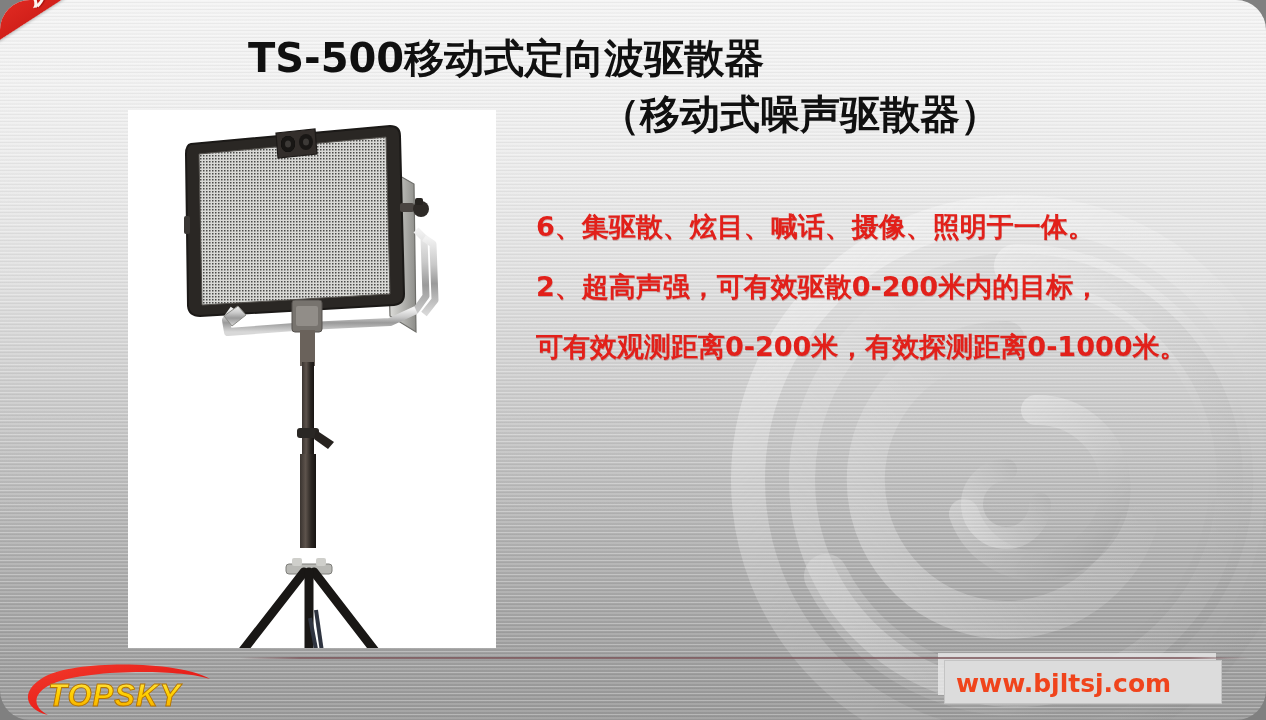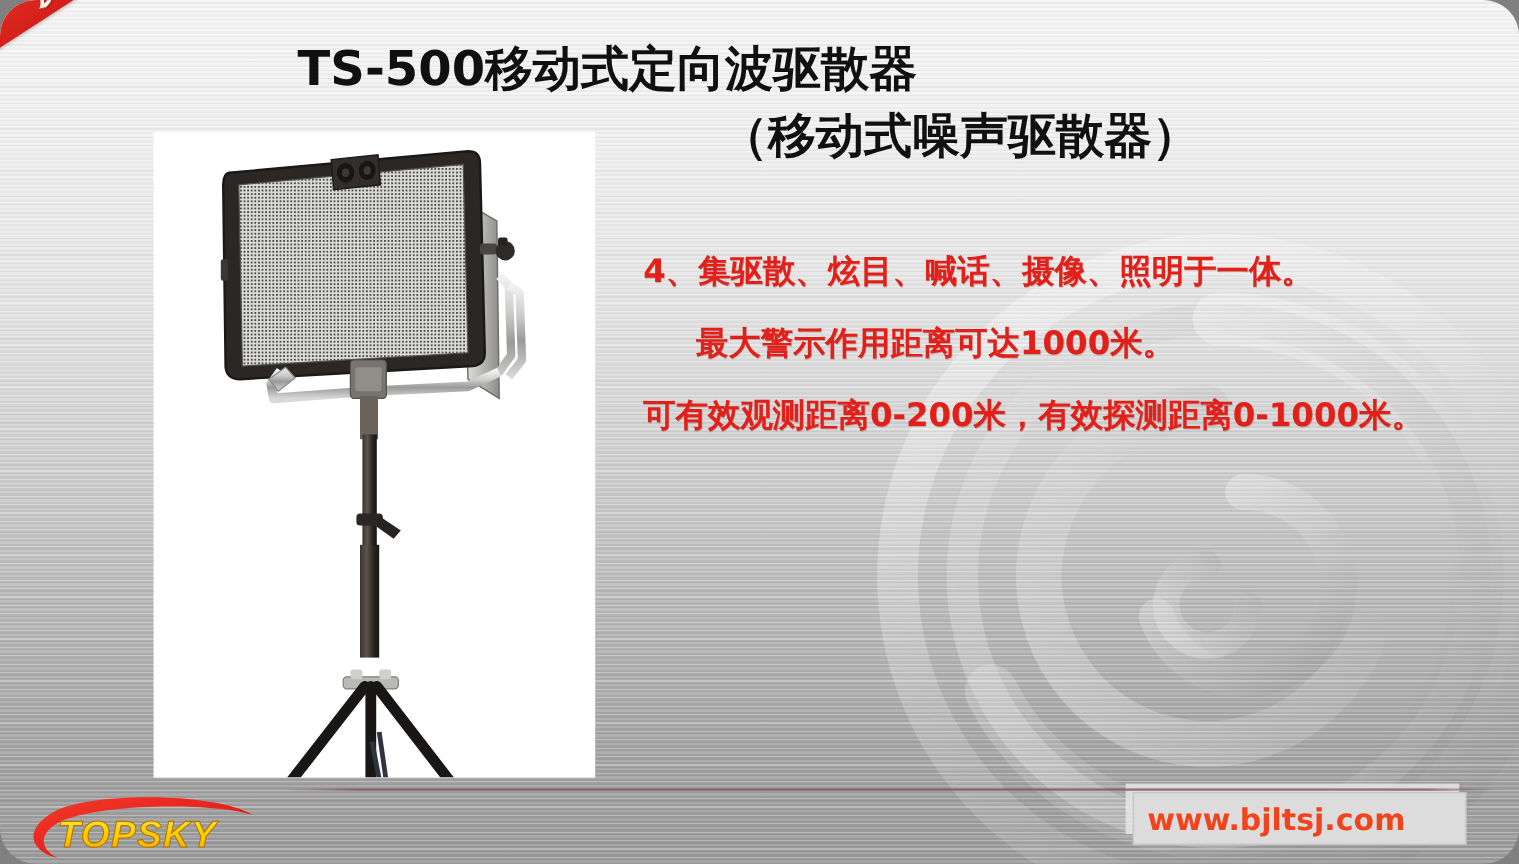--- a/index.html
+++ b/index.html
@@ -353,25 +353,25 @@
         <rect x="168" y="586" width="30" height="11" rx="4" fill="#16130f"></rect>
         <rect x="176" y="580" width="13" height="8" rx="2" fill="#211d1a"></rect>
       </g>
       <rect x="178" y="592" width="8" height="24" fill="#16130f"></rect>
     </svg>
   </div>
 
   <div id="bullets">
 
     <div class="bullet">
-      <div class="line">4、集驱散、炫目、喊话、摄像、照明于一体。</div>
+      <div class="line">6、集驱散、炫目、喊话、摄像、照明于一体。</div>
     </div>
 
     <div class="bullet">
-      <div class="line indent">最大警示作用距离可达1000米。</div>
+      <div class="line">2、超高声强，可有效驱散0-200米内的目标，</div>
     </div>
 
 
     <div class="bullet">
       <div class="line">可有效观测距离0-200米，有效探测距离0-1000米。</div>
     </div>
 
   </div>
 
   <div id="footer-line"></div>

